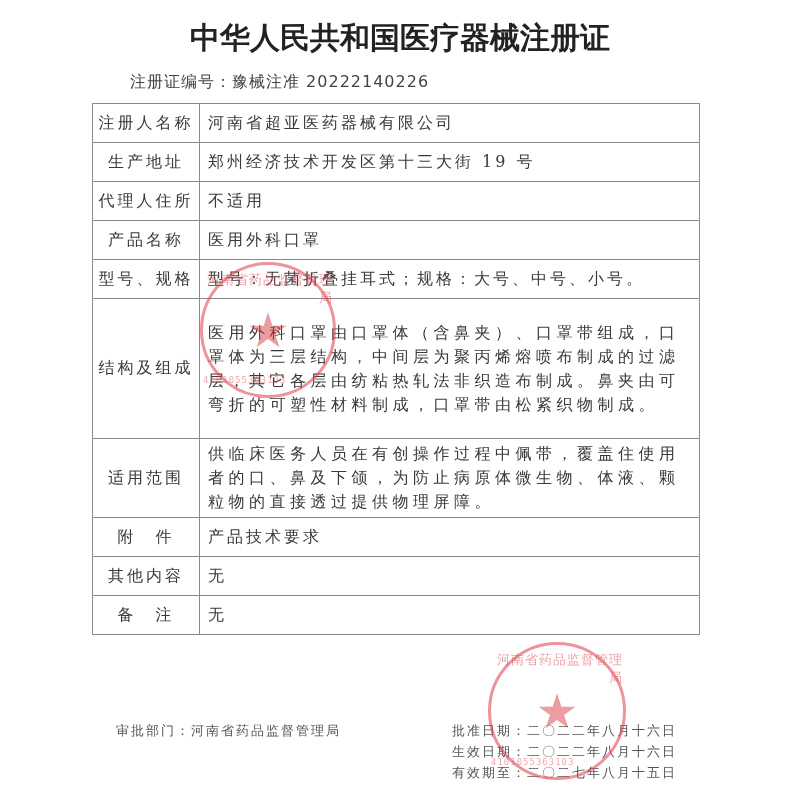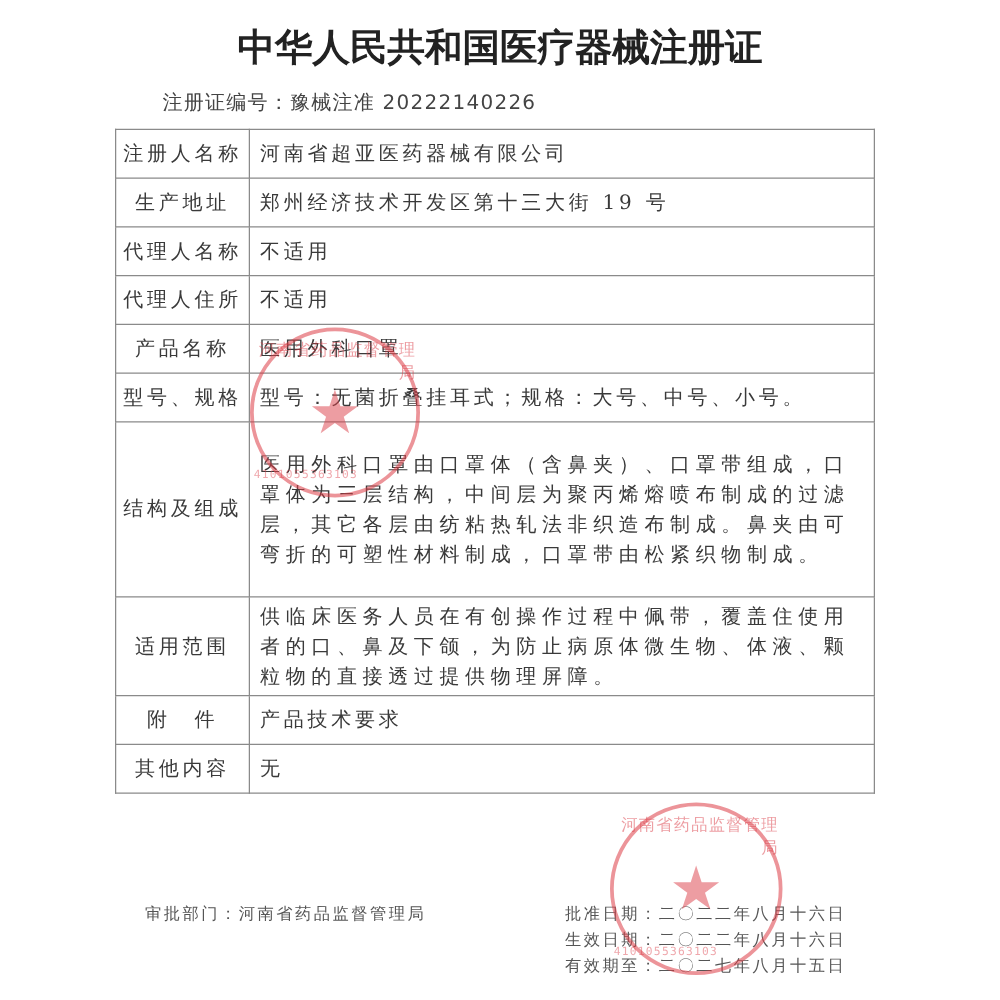--- a/index.html
+++ b/index.html
@@ -46,24 +46,20 @@
   <tbody>
       <tr class="r40">
     <td class="label">注册人名称</td>
     <td class="value">河南省超亚医药器械有限公司</td>
   </tr>
   <tr class="r40">
     <td class="label">生产地址</td>
     <td class="value">郑州经济技术开发区第十三大街 19 号</td>
   </tr>
   <tr class="r40">
-    <td class="label">代理人名称</td>
-    <td class="value">不适用</td>
-  </tr>
-  <tr class="r40">
     <td class="label">代理人住所</td>
     <td class="value">不适用</td>
   </tr>
   <tr class="r40">
     <td class="label">产品名称</td>
     <td class="value">医用外科口罩</td>
   </tr>
   <tr class="r40">
     <td class="label">型号、规格</td>
     <td class="value">型号：无菌折叠挂耳式；规格：大号、中号、小号。</td>
@@ -77,20 +73,24 @@
     <td class="value multi">供临床医务人员在有创操作过程中佩带，覆盖住使用者的口、鼻及下颌，为防止病原体微生物、体液、颗粒物的直接透过提供物理屏障。</td>
   </tr>
   <tr class="r40">
     <td class="label">附　件</td>
     <td class="value">产品技术要求</td>
   </tr>
   <tr class="r40">
     <td class="label">其他内容</td>
     <td class="value">无</td>
   </tr>
+  <tr class="r40">
+    <td class="label">备　注</td>
+    <td class="value">无</td>
+  </tr>
 </tbody>
   </table>
 
 <div class="footer" style="left:116px; top:722px;">审批部门：河南省药品监督管理局</div>
 <div class="footer" style="left:452px; top:722px;">批准日期：二〇二二年八月十六日</div>
 <div class="footer" style="left:452px; top:743px;">生效日期：二〇二二年八月十六日</div>
 <div class="footer" style="left:452px; top:764px;">有效期至：二〇二七年八月十五日</div>
 
 <div class="seal" style="left:200px; top:262px; width:130px; height:130px;">
   <div class="ring-text">河南省药品监督管理局</div>

